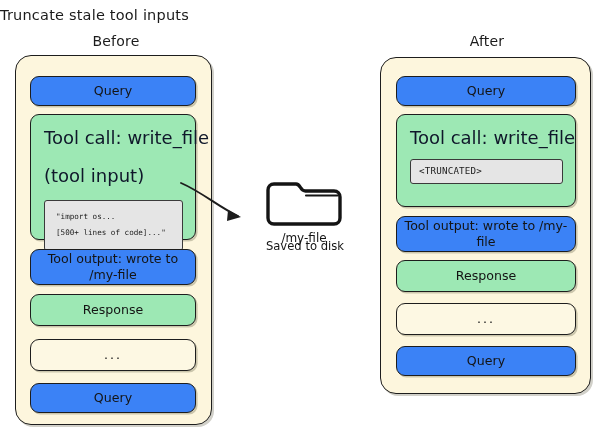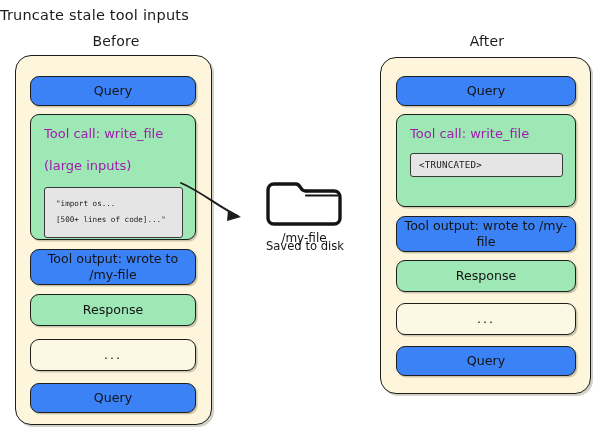--- a/index.html
+++ b/index.html
@@ -69,22 +69,22 @@
   .block.yellow   { background: #3b82f6; }
   .block.ellipsis { background: #fdf8e3; letter-spacing: 2px; }
 
   
   .block.toolcall {
     display: block;
     text-align: left;
     padding: 11px 12px 10px 13px;
   }
   .toolcall-line {
-    font-size: 13px;
-    color: #a21caf;
+    font-size: 18px;
+    color: #0f172a;
     white-space: nowrap;
   }
   .toolcall-line.second { margin-top: 15px; }
 
   
   .codebox {
     margin-top: 13px;
     background: #e5e5e5;
     border: 1.4px solid #3a3a3a;
     border-radius: 3px;
@@ -148,21 +148,21 @@
 <div class="column-heading" id="heading-after">After</div>
 
 <div class="panel" id="panel-before">
 
   <div class="block query" style="left:14px; top:20px; width:166px; height:30px;">
     <span>Query</span>
   </div>
 
   <div class="block green toolcall" style="left:14px; top:58px; width:166px; height:126px;">
     <div class="toolcall-line">Tool call: write_file</div>
-    <div class="toolcall-line second">(large inputs)</div>
+    <div class="toolcall-line second">(tool input)</div>
     <div class="codebox">
       <div>"import os...</div>
       <div>[500+ lines of code]..."</div>
     </div>
   </div>
 
   <div class="block yellow" style="left:14px; top:193px; width:166px; height:36px;">
     <span>Tool output: wrote to /my-file</span>
   </div>
 

